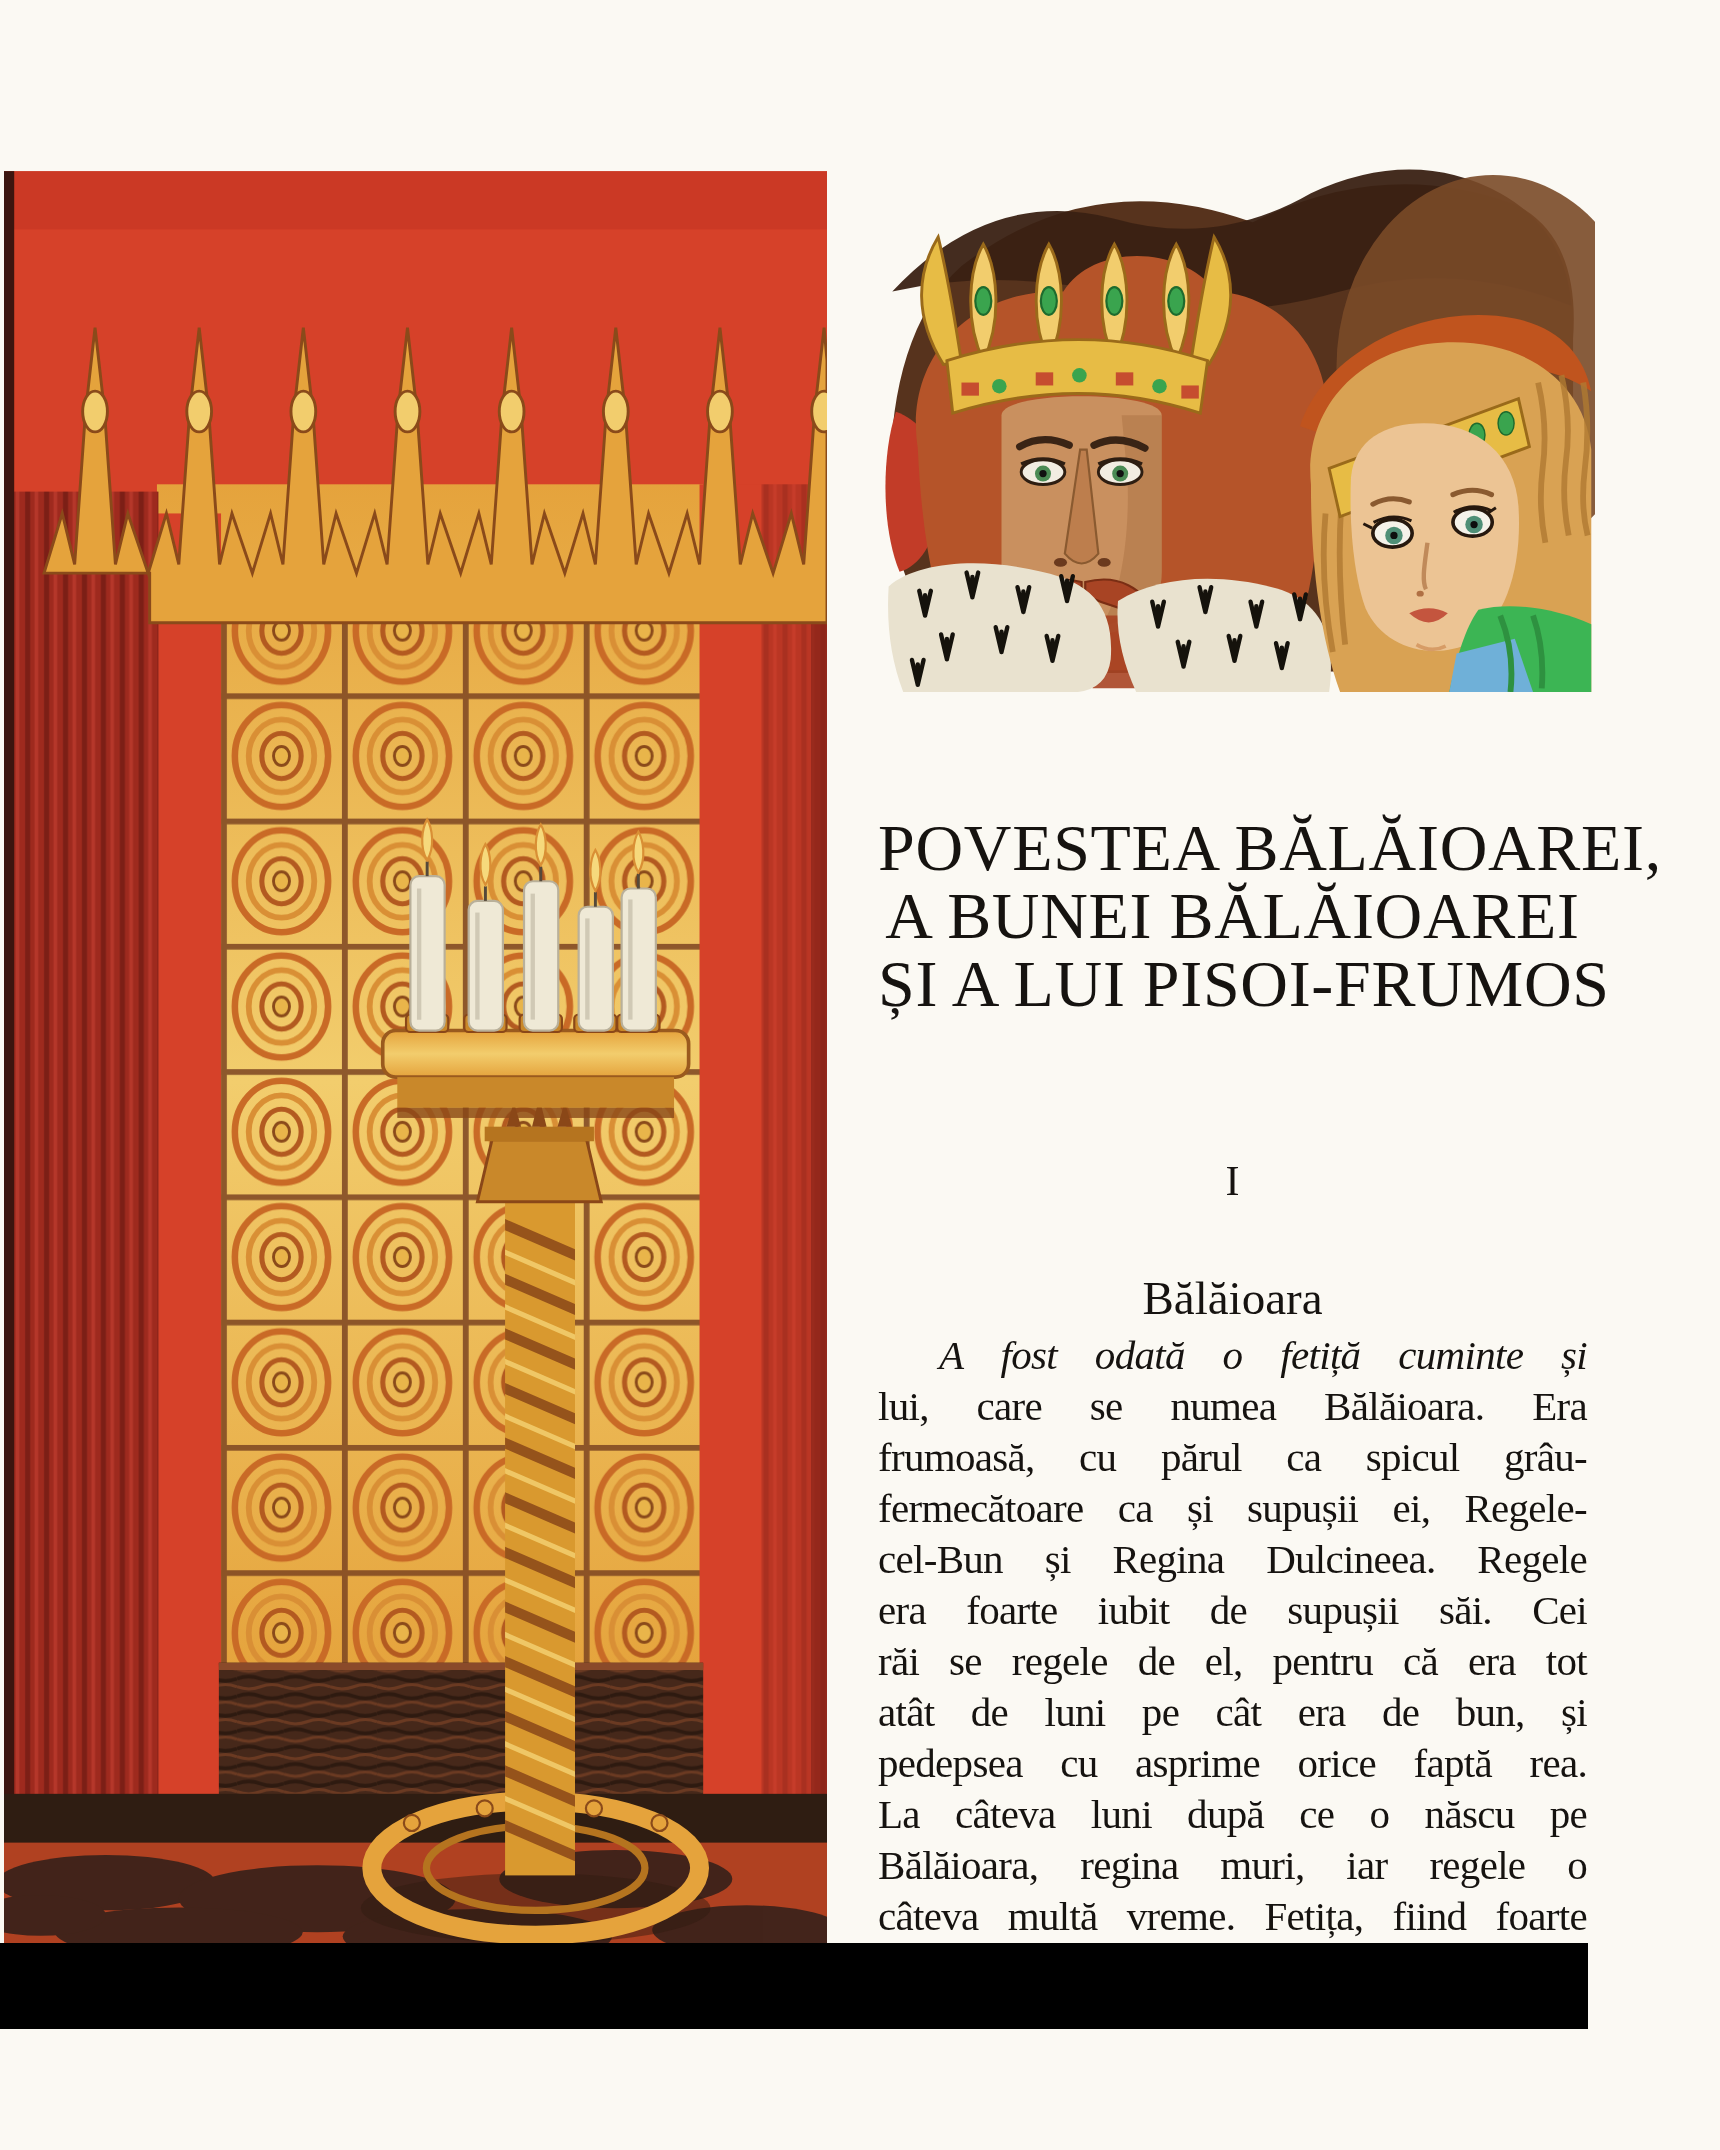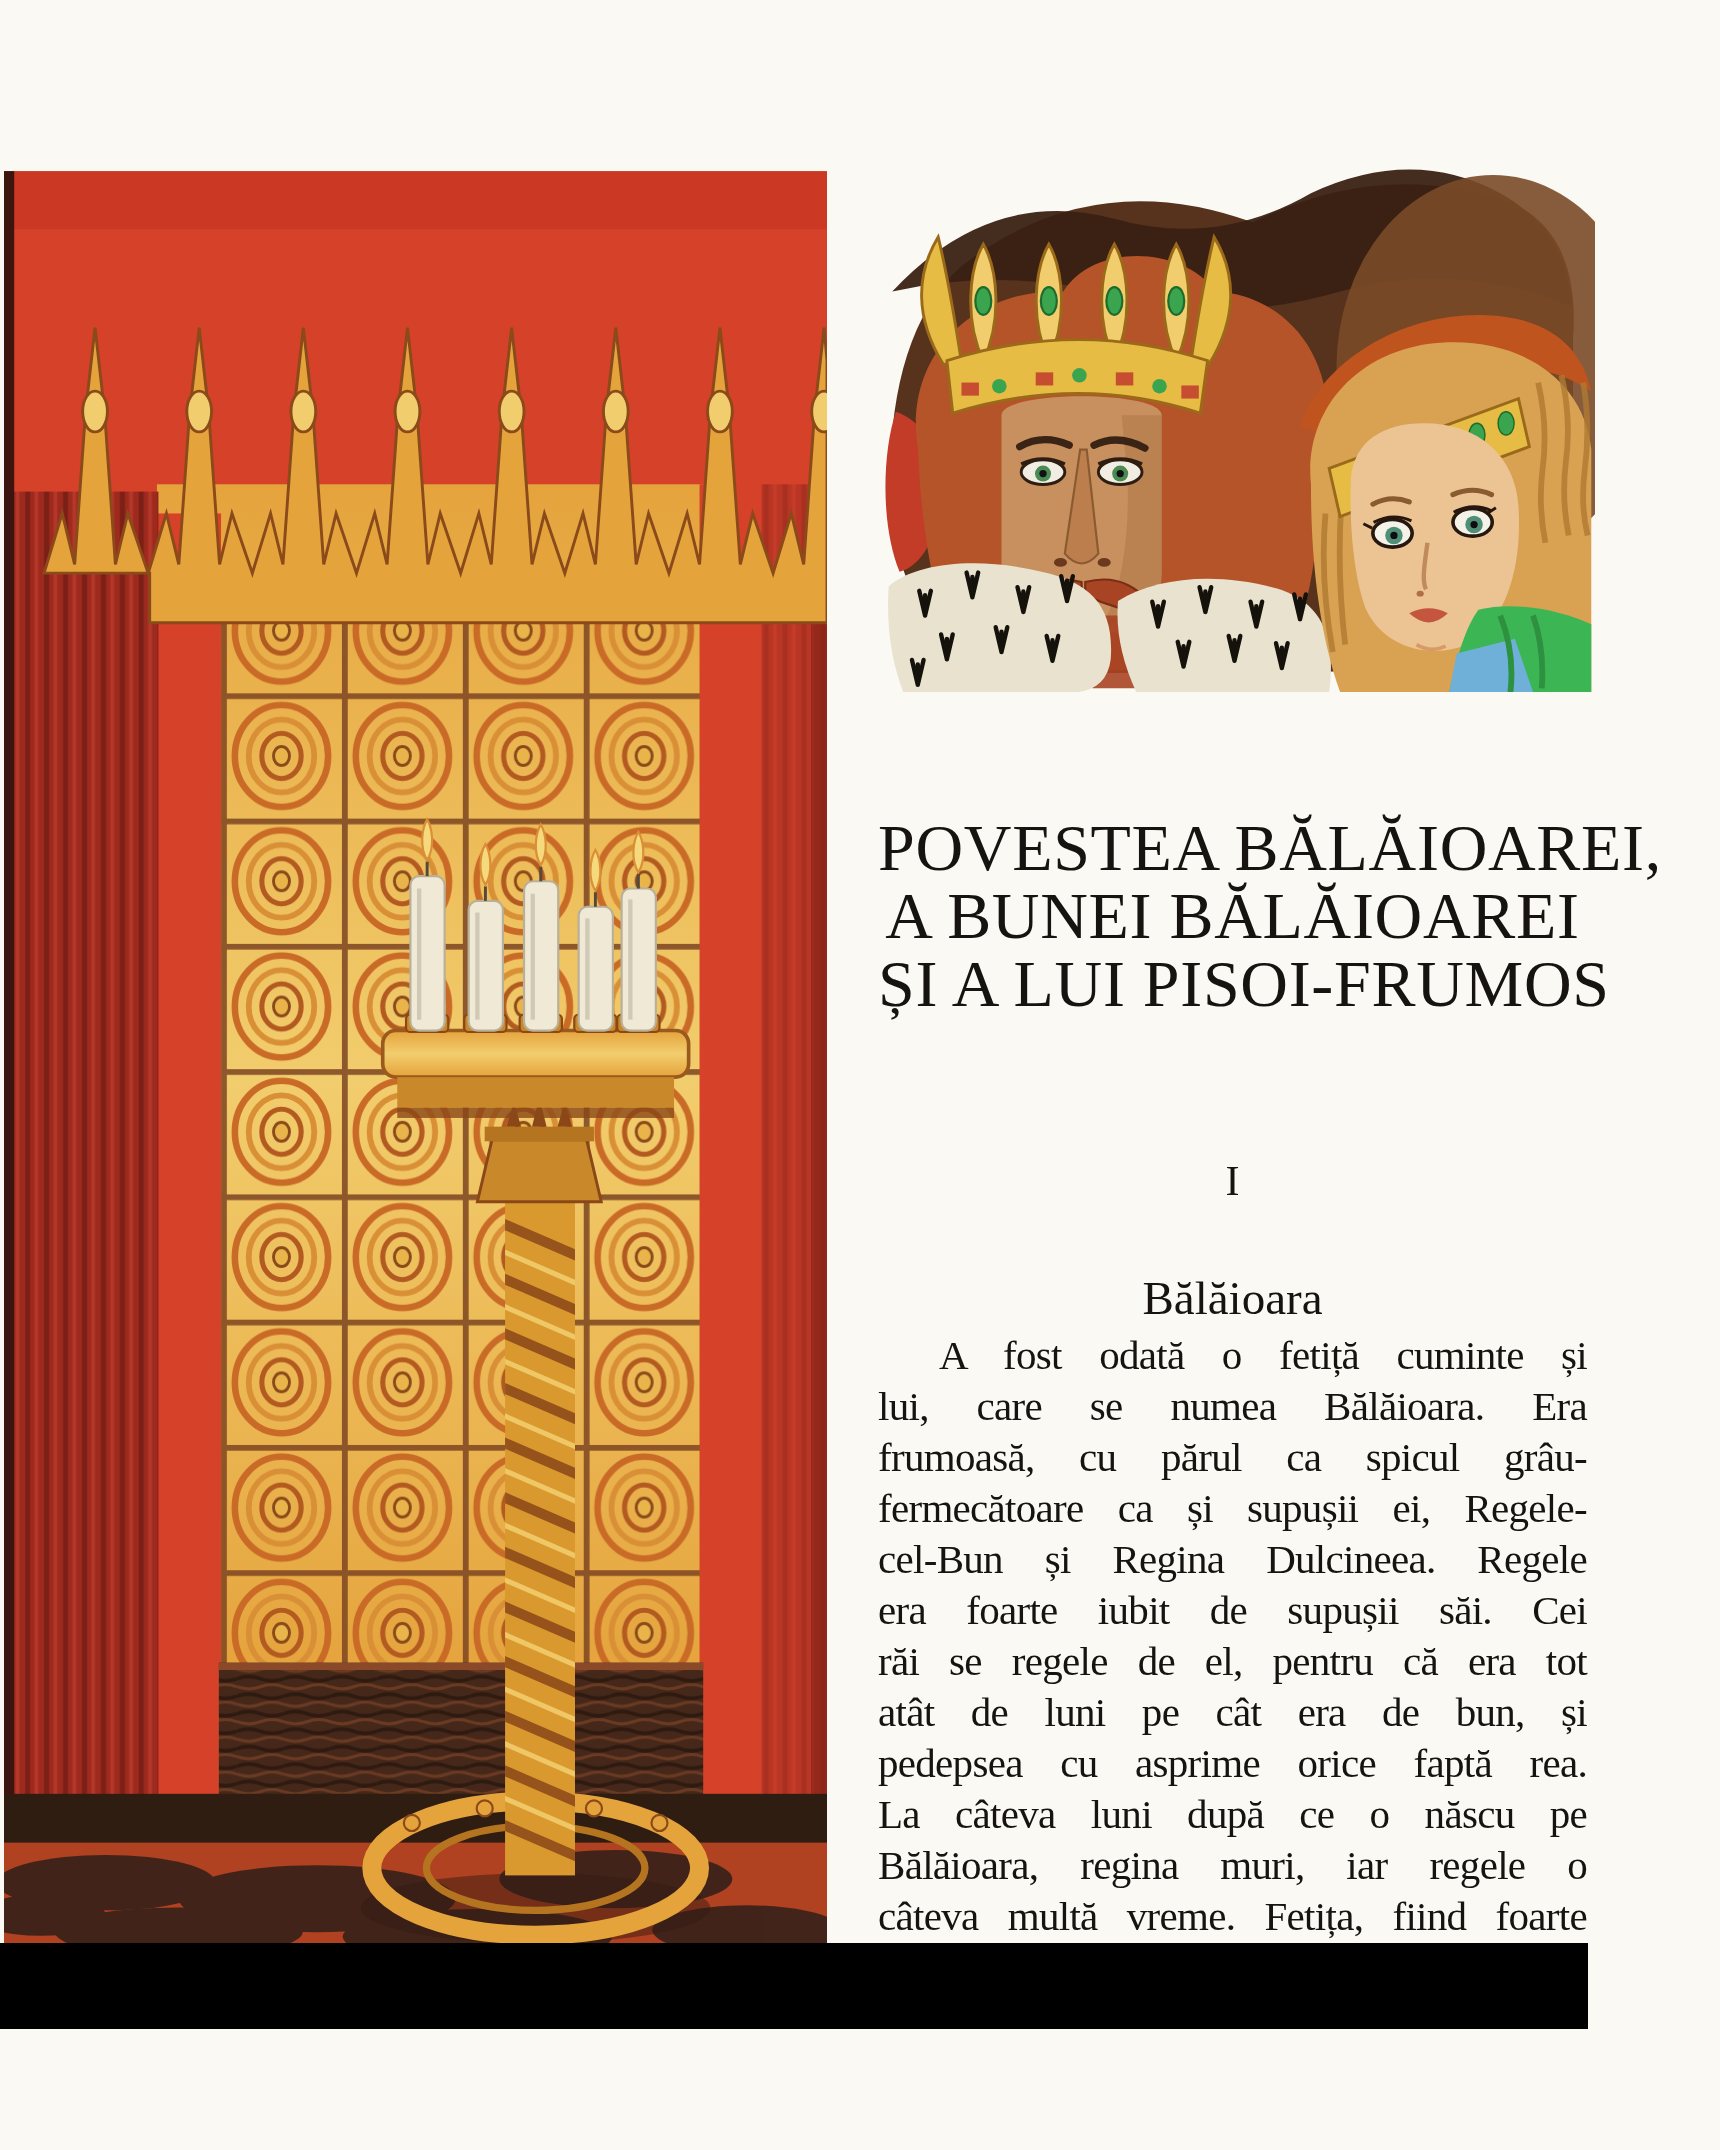--- a/index.html
+++ b/index.html
@@ -34,21 +34,21 @@
   .body-block{
     left:878px;top:1330px;width:709px;
   }
   .body-line{
     font-size:41px;line-height:51px;
     letter-spacing:-0.7px;
     text-align:justify;
     text-align-last:justify;
     height:51px;overflow:visible;
   }
-  .body-line.first{text-indent:61px;}
+  .body-line.first{text-indent:61px;font-style:italic;}
   
   .black-bar{
     left:0;top:1943px;width:1588px;height:86px;
     background:var(--bar,#000);
   }
   svg{display:block;}
 </style>
 </head>
 <body>
 

